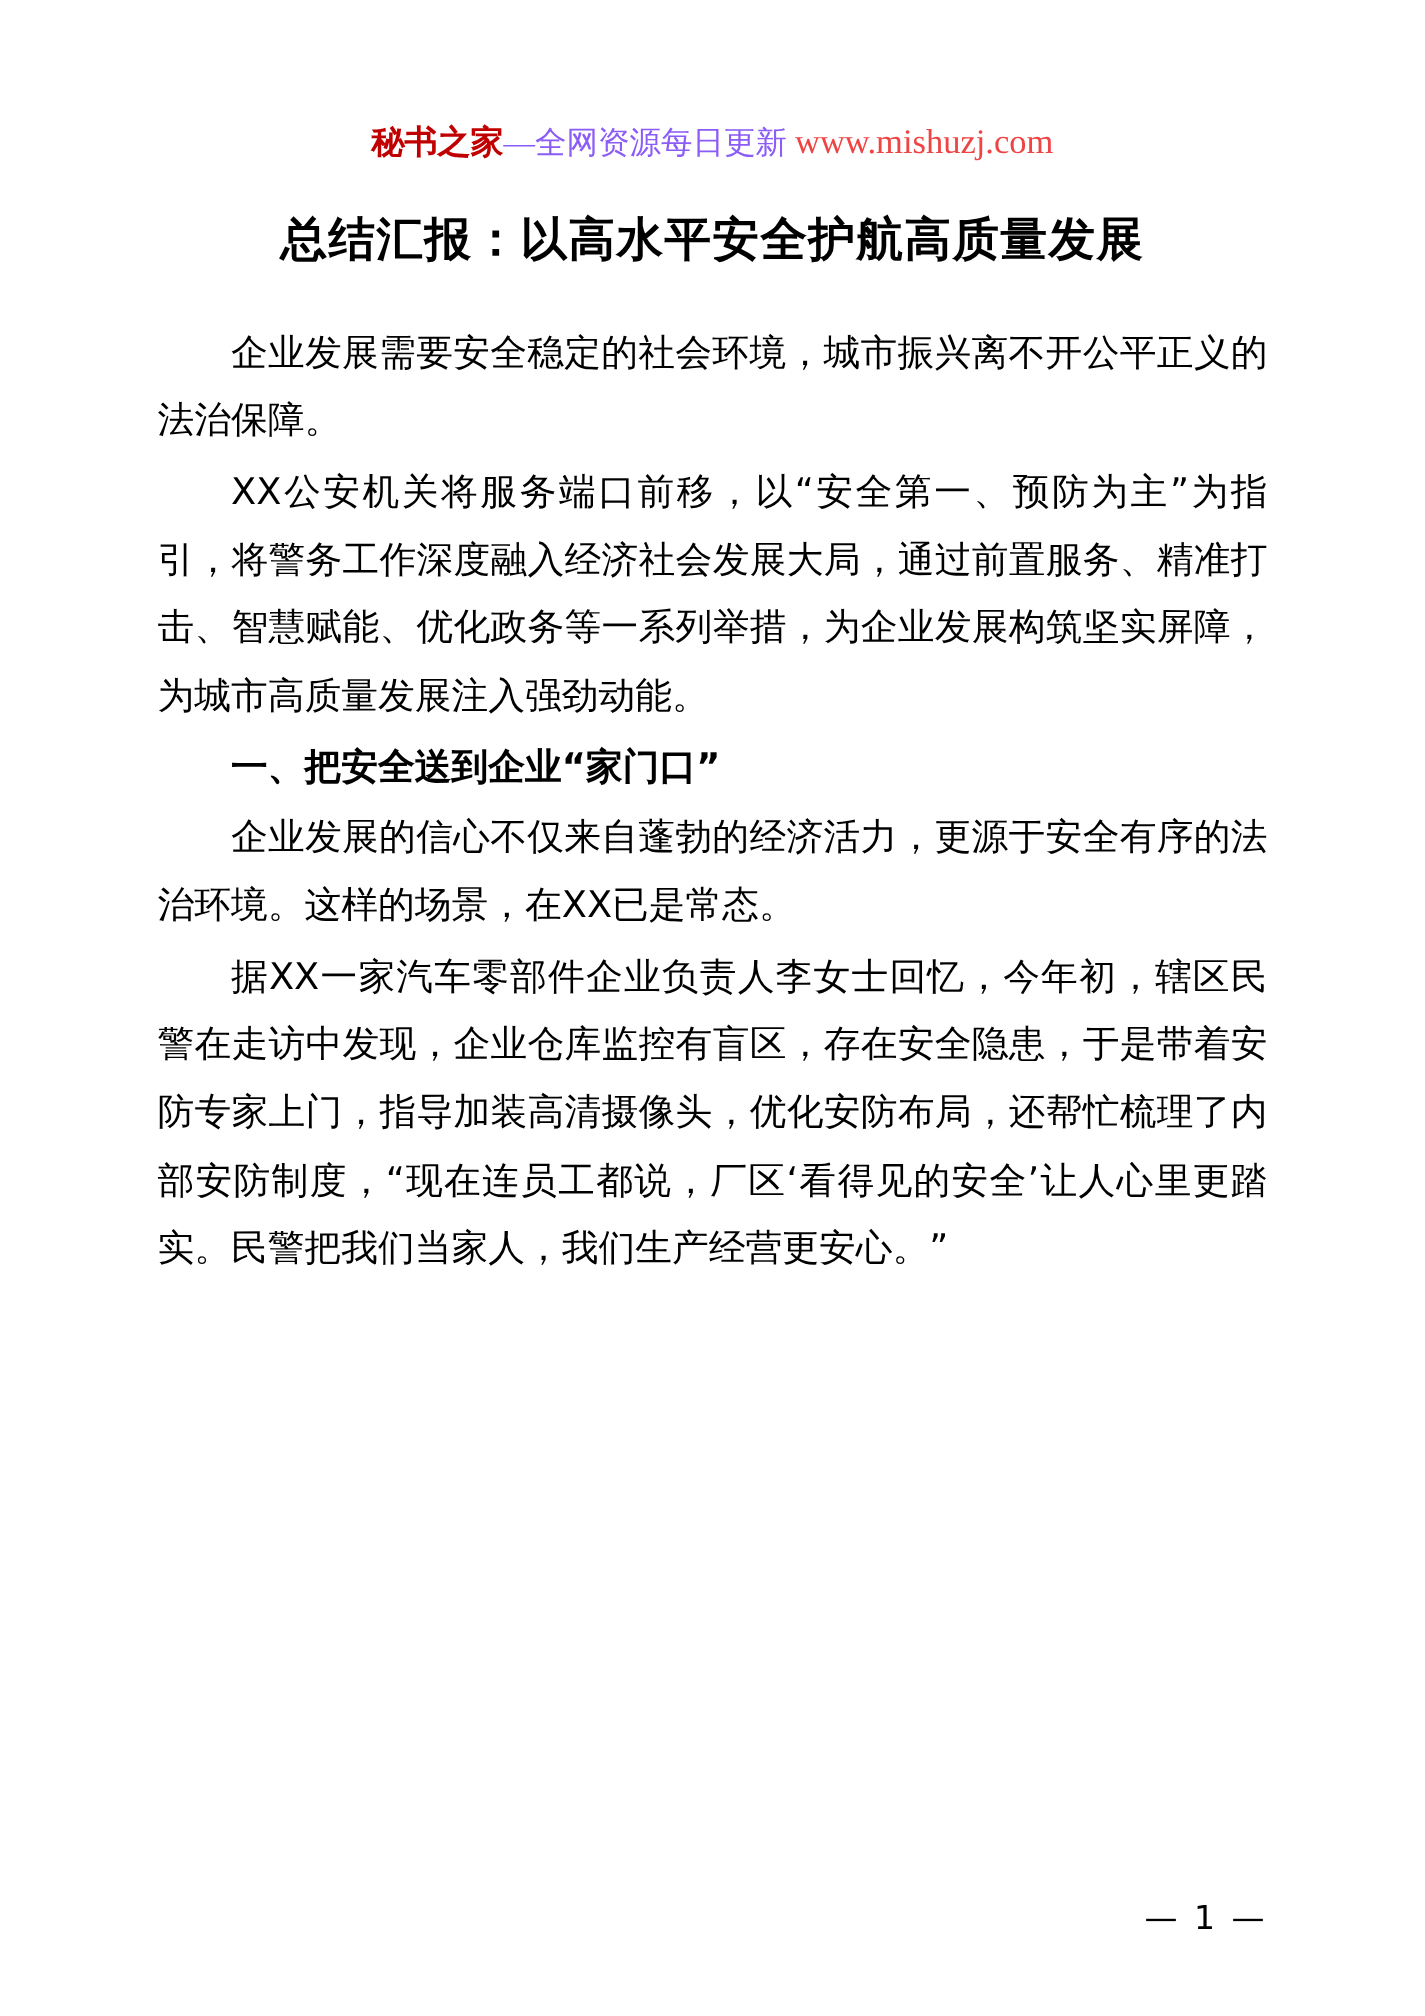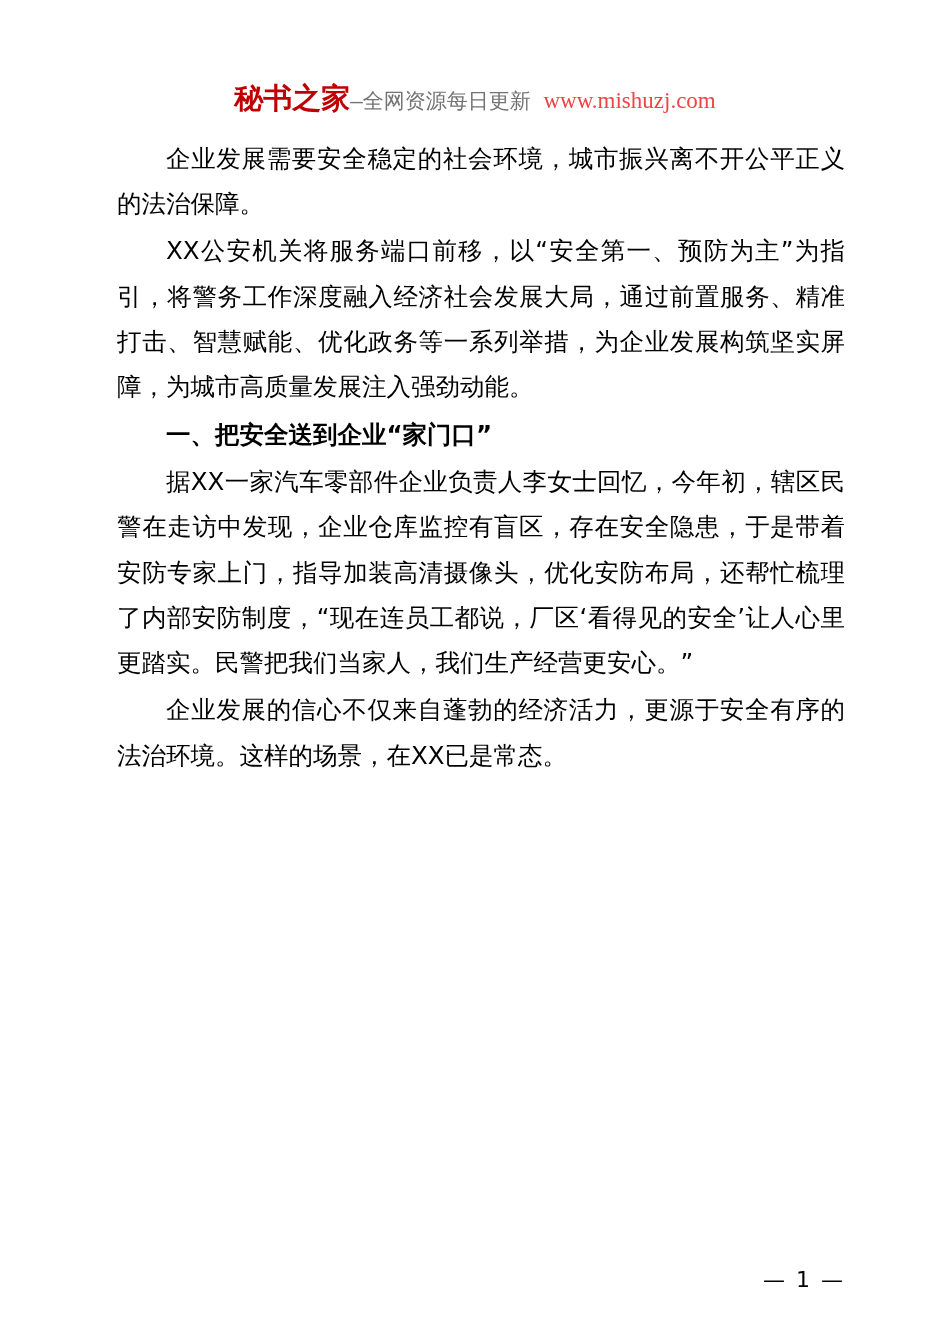--- a/index.html
+++ b/index.html
@@ -27,25 +27,25 @@
     font-size: 23px;
     line-height: 1.3;
     margin-top: 20px;
     margin-bottom: 18px;
     white-space: nowrap;
   }
   .watermark .wm-brand {
     color: #c00000;
     font-weight: bold;
     font-family: "DejaVu Sans", "Liberation Sans", sans-serif;
-    font-size: 29px;
+    font-size: 22px;
   }
   .watermark .wm-mid {
-    color: #737373;
-    font-family: Liberation Mono, monospace;
+    color: #8b5cf6;
+    font-family: Liberation Serif, serif;
     font-size: 21px;
   }
   .watermark .wm-url {
     color: #ef4444;
     font-family: "Liberation Serif", serif;
     font-size: 23px;
   }
   .doc-title {
     text-align: center;
     font-size: 31px;
@@ -54,21 +54,21 @@
     letter-spacing: 1px;
     margin: 28px 0 30px 0;
     line-height: 1.4;
   }
   .para {
     font-size: 24.5px;
     line-height: 1.85;
     text-align: justify;
     text-justify: inter-ideograph;
     text-indent: 2em;
-    margin: 0 0 2px 12px;
+    margin: 0 0 2px 0;
     font-family: "DejaVu Sans", "Liberation Sans", sans-serif;
     font-weight: normal;
   }
   .para.heading {
     font-weight: bold;
   }
   .para b {
     font-weight: normal;
   }
   .page-number {
@@ -82,27 +82,28 @@
 </style>
 </head>
 <body>
 
 <div class="page">
 
   <div class="watermark">
     <span class="wm-brand">秘书之家</span><span class="wm-mid">—全网资源每日更新 </span><span class="wm-url">www.mishuzj.com</span>
   </div>
 
+  <h1 class="doc-title">总结汇报：以高水平安全护航高质量发展</h1>
 
   <p class="para">企业发展需要安全稳定的社会环境，城市振兴离不开公平正义的法治保障。</p>
 
   <p class="para"><span>XX公安机关将服务端口前移，以“安全</span><b>第一</b><span>、预防为主”为指引，将警务工作深度融入经济社会发展大局，通过前置服务、精准打击、智慧赋能、优化政务等一系列举措，为企业发展构筑坚实屏障，为城市高质量发展注入强劲动能。</span></p>
 
   <p class="para heading">一、把安全送到企业“家门口”</p>
 
+  <p class="para">企业发展的信心不仅来自蓬勃的经济活力，更源于安全有序的法治环境。这样的场景，在XX已是常态。</p>
+
   <p class="para">据XX一家汽车零部件企业负责人李女士回忆，今年初，辖区民警在走访中发现，企业仓库监控有盲区，存在安全隐患，于是带着安防专家上门，指导加装高清摄像头，优化安防布局，还帮忙梳理了内部安防制度，“现在连员工都说，厂区‘看得见的安全’让人心里更踏实。民警把我们当家人，我们生产经营更安心。”</p>
-
-  <p class="para">企业发展的信心不仅来自蓬勃的经济活力，更源于安全有序的法治环境。这样的场景，在XX已是常态。</p>
 
 
   <div class="page-number">— 1 —</div>
 
 </div>
 
 </body></html>

